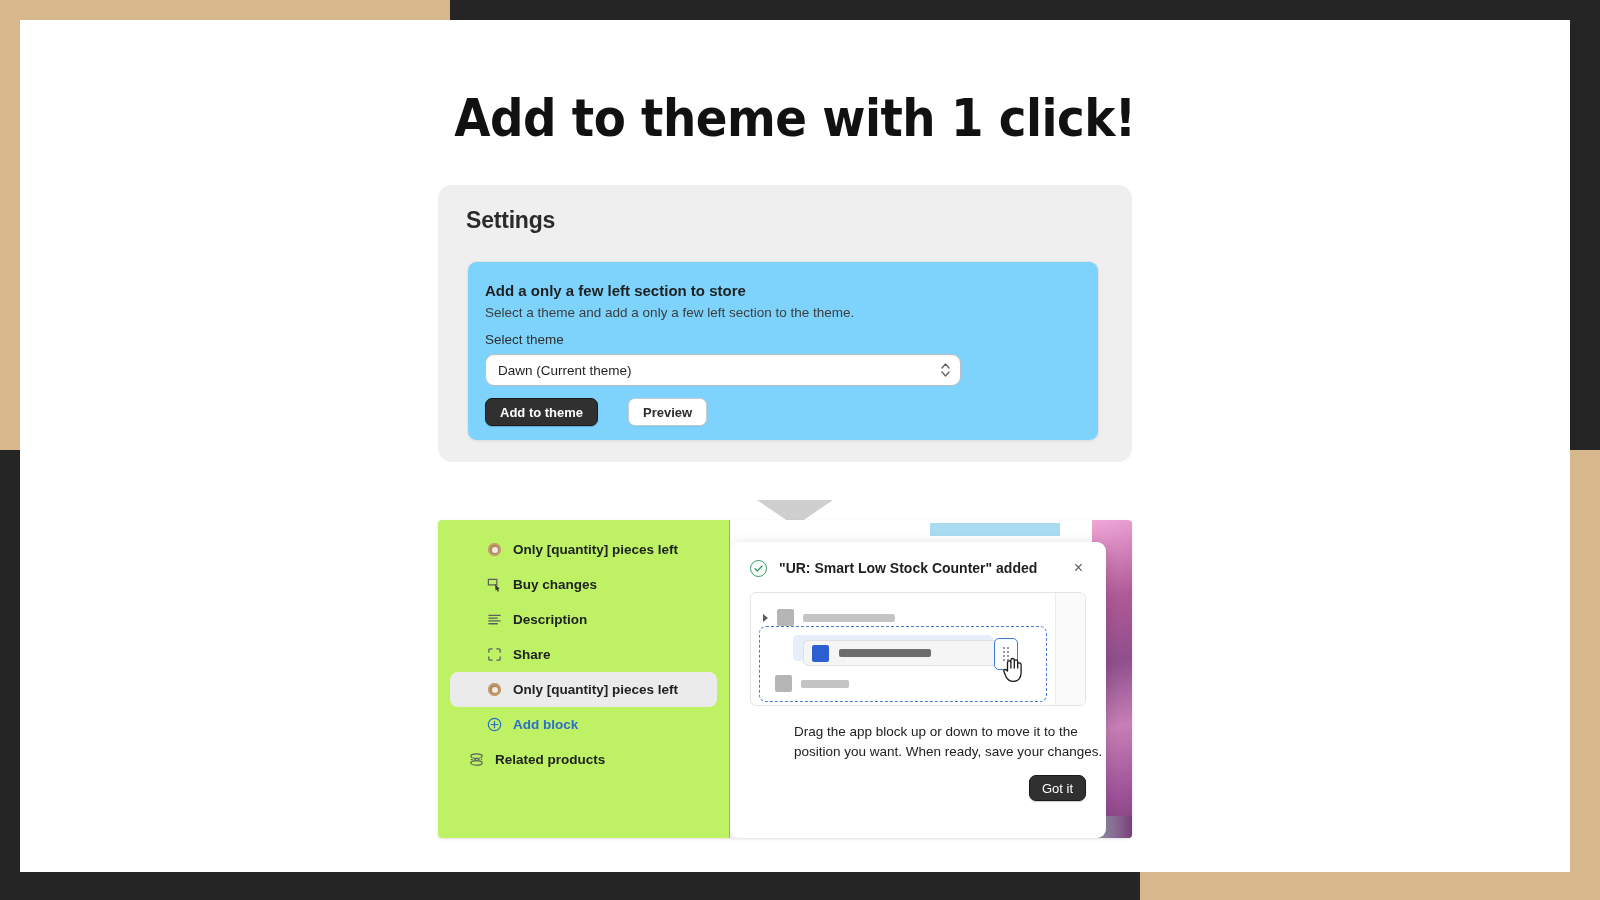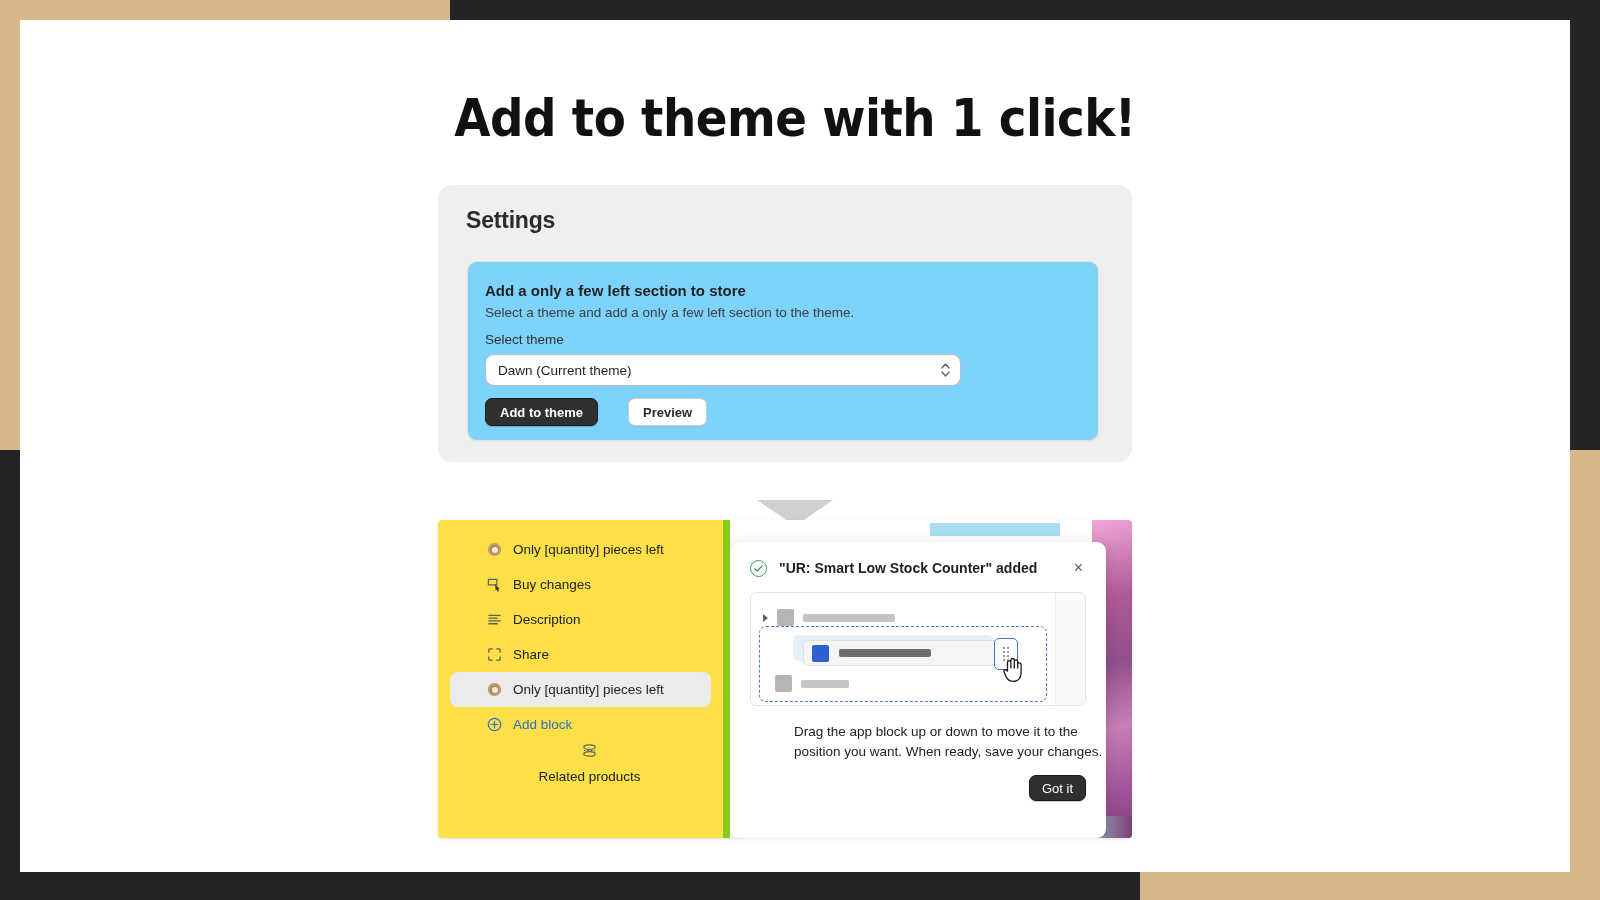--- a/index.html
+++ b/index.html
@@ -138,34 +138,35 @@
     border-radius:4px;
     overflow:hidden;
     background:#ffffff;
     box-shadow:0 1px 3px rgba(0,0,0,0.12);
   }
 
   
   .editor-panel {
     position:absolute; left:0; top:0;
     width:292px; height:318px;
-    background:#fde047;
-    border-right:7px solid #84cc16;
+    background:#bef264;
+    border-right:1px solid #84cc16;
+    font-weight:bold;
   }
   .blk-list { padding-top:12px; }
   .blk {
     display:flex; align-items:center; gap:10px;
     height:35px;
     font-size:13.5px; color:#202223;
     padding-left:36px;
     border-radius:8px;
     margin:0 12px;
   }
   .blk.selected { background:#ebebeb; }
-  .blk.indent-less { padding-left:18px;flex-direction:column; }
+  .blk.indent-less { padding-left:18px; }
   .blk.link { color:#2c6ecb; }
   .blk .ico { width:17px; height:17px; flex:none; display:flex; align-items:center; justify-content:center; }
   .app-dot {
     width:13px; height:13px; border-radius:50%;
     background:#b08c5c;
     box-shadow:0 0 0 1.5px #c8a273 inset;
     position:relative;
   }
   .app-dot::after {
     content:""; position:absolute; left:3.5px; top:3.5px;

